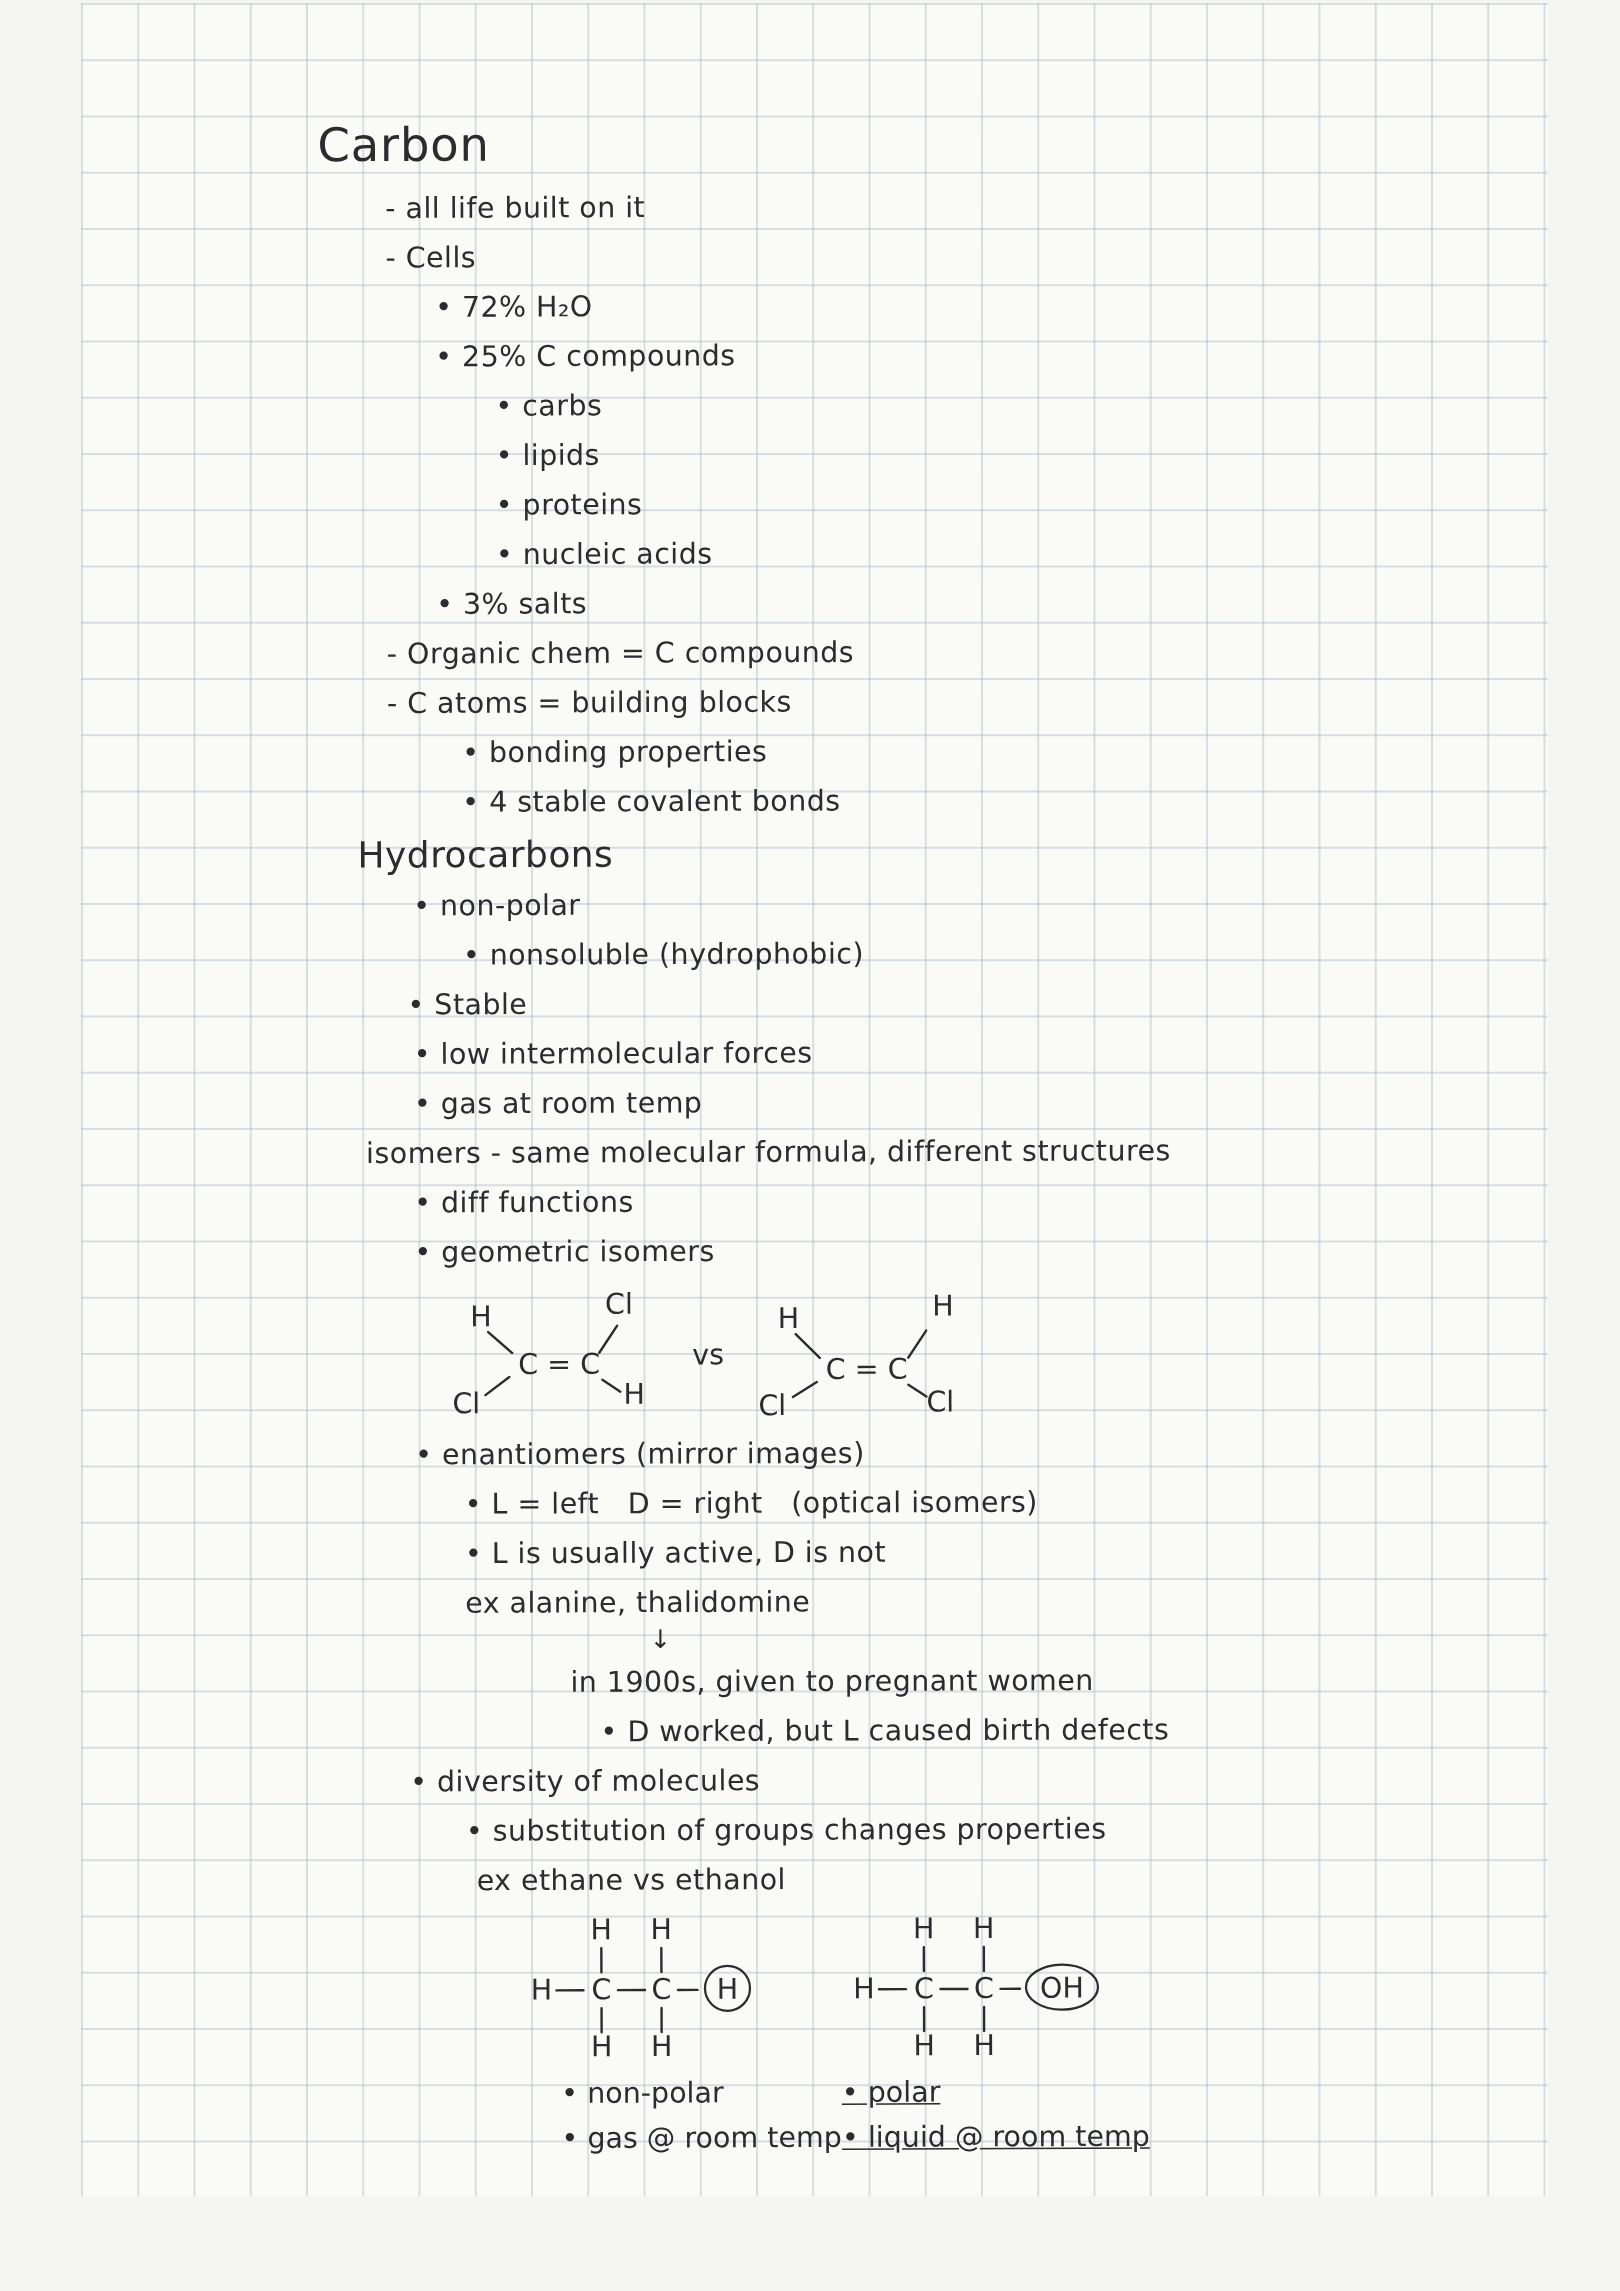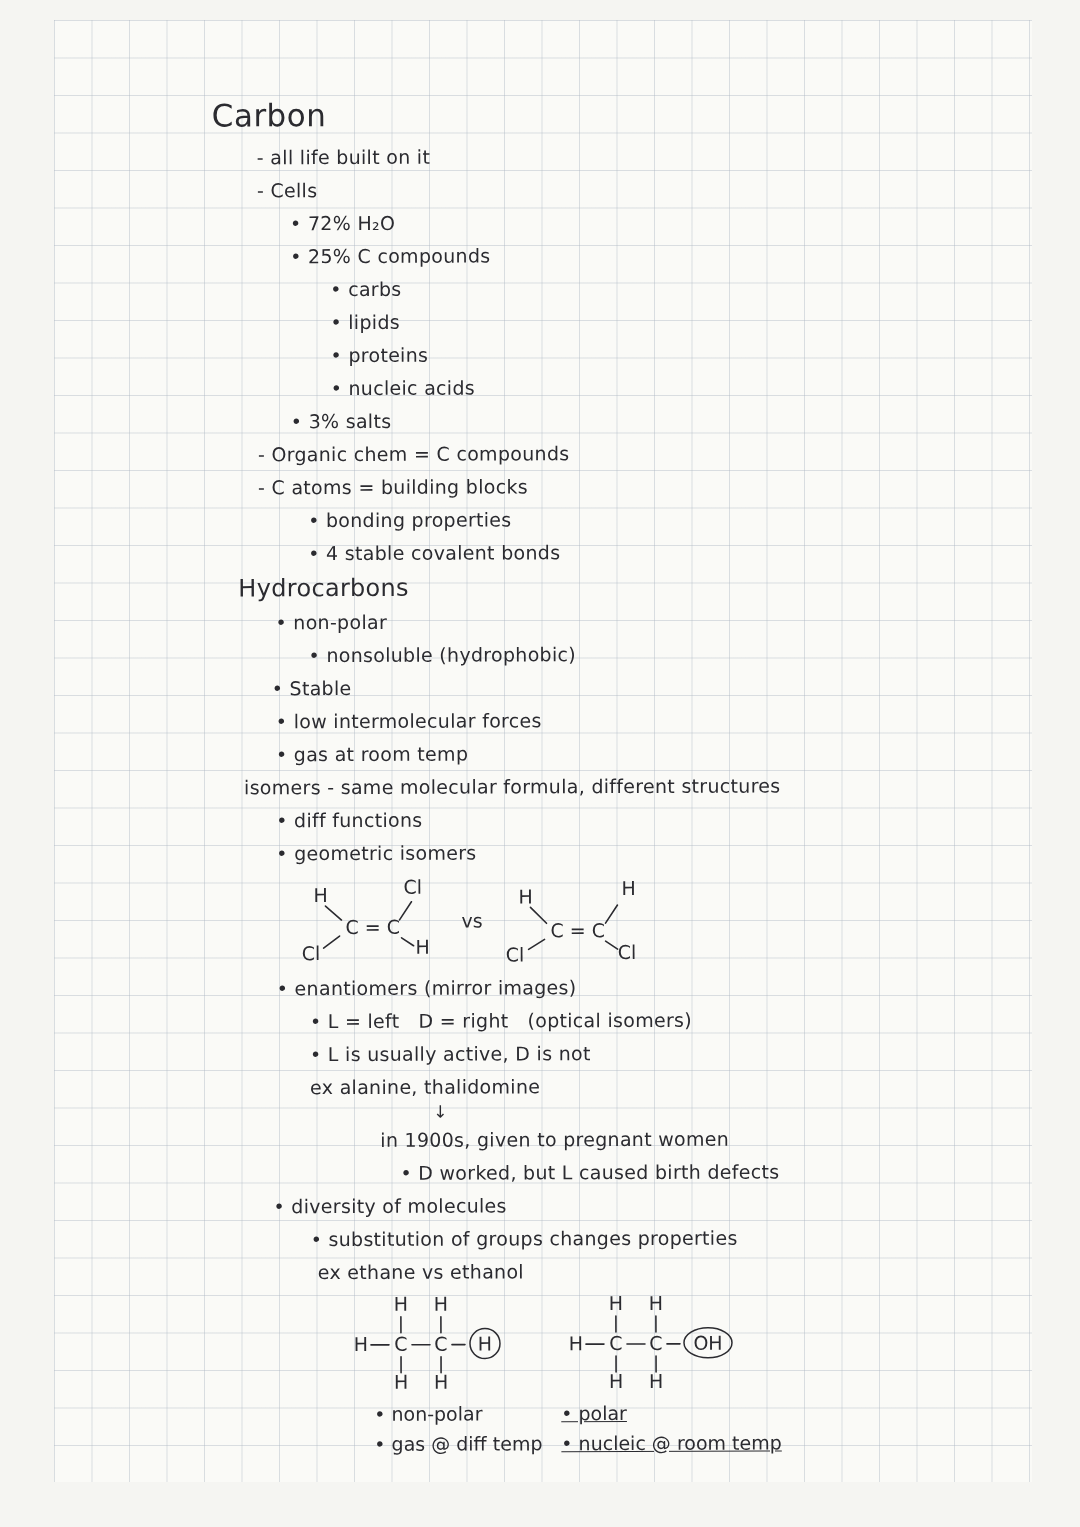--- a/index.html
+++ b/index.html
@@ -11,21 +11,21 @@
     height: 1527px;
     position: relative;
     overflow: hidden;
     background: #f5f5f2;
     font-family: "DejaVu Sans", sans-serif;
     color: #2b2b30;
   }
   .paper {
     position: absolute;
     left: 54px;
-    top: 20px;
+    top: 2px;
     width: 978px;
     height: 1462px;
     background-color: #fafaf7;
     background-image:
       linear-gradient(to right, rgba(176,186,197,0.45) 1px, transparent 1px),
       linear-gradient(to bottom, rgba(176,186,197,0.45) 1px, transparent 1px);
     background-size: 37.5px 37.5px;
   }
   .content {
     position: absolute;
@@ -208,18 +208,18 @@
         <text class="atom" x="270" y="100">H</text>
         <text class="atom" x="310" y="100">H</text>
       </svg>
     </div>
 
     <div class="cmp-row">
       <span class="cmp-left">• non-polar</span>
       <span class="cmp-right">• polar</span>
     </div>
     <div class="cmp-row">
-      <span class="cmp-left">• gas @ diff temp</span>
-      <span class="cmp-right">• nucleic @ room temp</span>
+      <span class="cmp-left">• gas @ room temp</span>
+      <span class="cmp-right">• liquid @ room temp</span>
     </div>
 
   </div>
 </div>
 
 </body></html>

